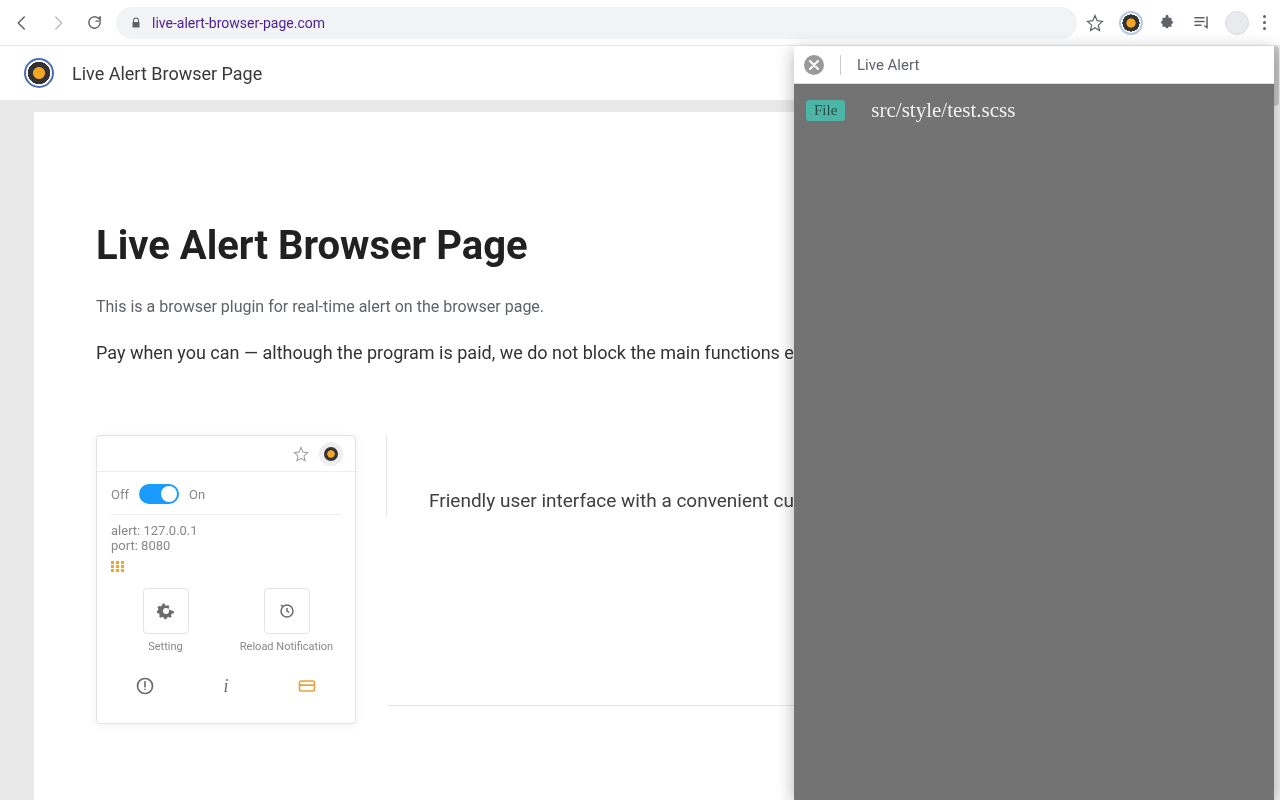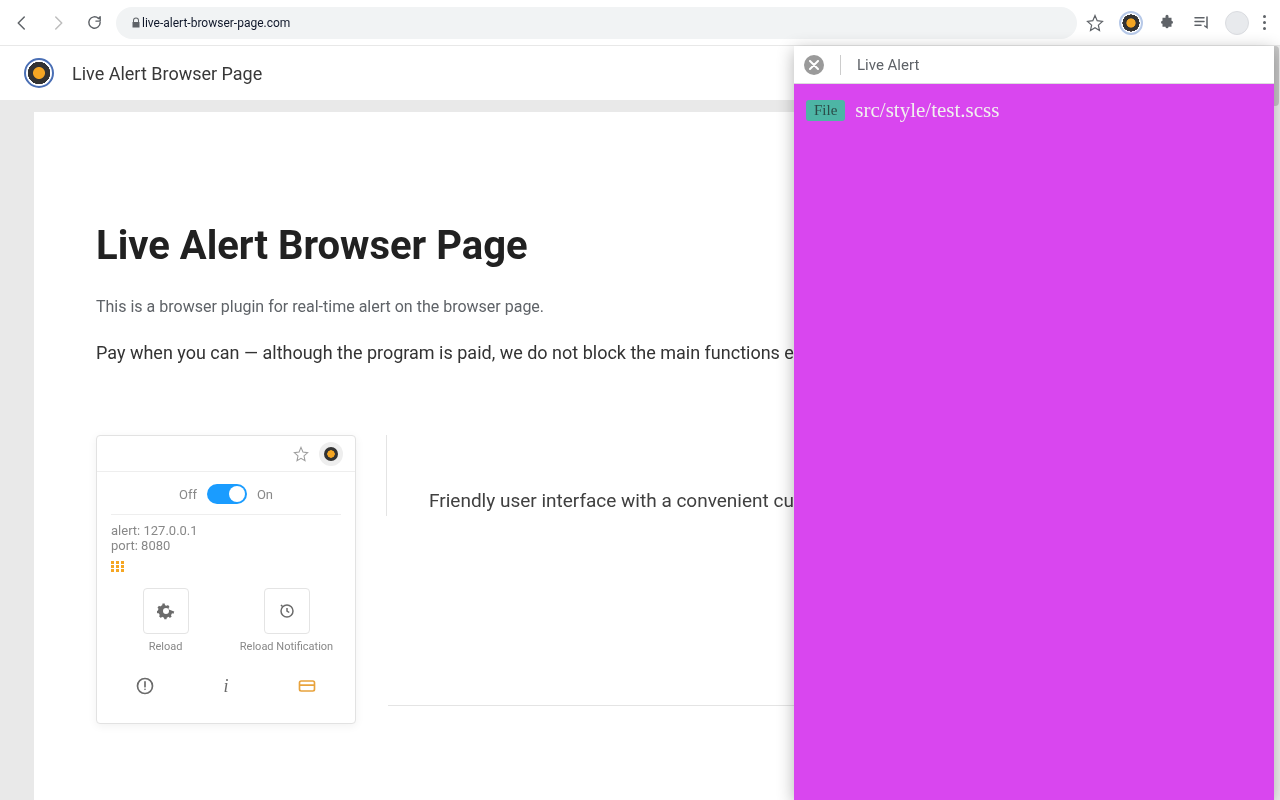--- a/index.html
+++ b/index.html
@@ -14,22 +14,22 @@
     height: 46px; display: flex; align-items: center;
     padding: 0 8px; gap: 8px; background: #fff; border-bottom: 1px solid #e8e8e8;
   }
   .nav-btn {
     width: 28px; height: 28px; border-radius: 50%; display: flex;
     align-items: center; justify-content: center; color: #5f6368;
   }
   .nav-btn.disabled { color: #bdbdbd; }
   .omnibox {
     flex: 1; height: 32px; background: #f1f3f4; border-radius: 16px;
-    display: flex; align-items: center; padding: 0 14px; 
-    color: #0f172a; font-size: 12px;
+    display: flex; align-items: center; padding: 0 14px; gap: 10px;
+    color: #4c1d95; font-size: 14px;
   }
   .lock-icon { color: #5f6368; font-size: 13px; }
   .toolbar-icons { display: flex; align-items: center; gap: 14px; padding-right: 6px; }
   .toolbar-icon {
     width: 20px; height: 20px; display:flex; align-items:center; justify-content:center;
     color:#5f6368;
   }
   .avatar-circle {
     width: 24px; height: 24px; border-radius: 50%; background: #e8eaed;
     border: 1px solid #dadce0;
@@ -78,21 +78,21 @@
   .demo-star { color:#9e9e9e; }
   .demo-ext {
     width:24px;height:24px;border-radius:50%;background:#eee;display:flex;
     align-items:center;justify-content:center;
   }
   .demo-ext-inner{
     width:14px;height:14px;border-radius:50%;
     background: radial-gradient(circle,#f5a623 35%,#333 40%,#333 75%,transparent 76%);
   }
   .demo-body { padding:12px 14px 8px 14px; }
-  .toggle-row { display:flex; align-items:center; justify-content:center; gap:10px; font-size:13px; color:#888; margin-bottom:10px;}
+  .toggle-row { display:flex; align-items:center; gap:10px; font-size:13px; color:#888; margin-bottom:10px;}
   .toggle {
     width:40px; height:20px; border-radius:10px; background:#1a9cff; position:relative;
   }
   .toggle::after { content:""; position:absolute; right:2px; top:2px; width:16px; height:16px; border-radius:50%; background:#fff;}
   .demo-divider{height:1px;background:#eee;margin:4px 0 8px 0;}
   .kv { font-size:13px; color:#888; }
   .grid-icon {
     width:14px; display:grid; grid-template-columns:repeat(3,1fr); gap:1px; margin-top:8px;
   }
   .grid-icon span{width:3px;height:3px;background:#f5a623;}
@@ -115,34 +115,34 @@
 
   .cta-btn {
     position:absolute; left:420px; bottom:18px;
     background:#7c6cf2; color:#fff; font-size:18px; border:none;
     padding:16px 30px; border-radius:4px;
   }
 
   
   .alert-panel {
     position:absolute; top:46px; right:6px; width:480px; bottom:0;
-    background:#d946ef; box-shadow:0 4px 16px rgba(0,0,0,0.3);
+    background:#737373; box-shadow:0 4px 16px rgba(0,0,0,0.3);
   }
   .alert-header {
     height:38px; background:#fff; display:flex; align-items:center; gap:16px;
     padding:0 10px; border-bottom:1px solid #ddd;
   }
   .close-circle {
     width:20px;height:20px;border-radius:50%;background:#9a9a9a;
     display:flex;align-items:center;justify-content:center;color:#fff;font-size:12px;
   }
   .alert-header-sep{width:1px;height:20px;background:#ccc;}
   .alert-title{font-size:15px;color:#5f6368;}
   .alert-content{padding:14px 12px;}
-  .alert-row{display:flex;align-items:center;gap:10px;margin-bottom:14px;
+  .alert-row{display:flex;align-items:center;gap:26px;margin-bottom:14px;
     font-family: Georgia, "Times New Roman", serif;}
   .badge{padding:2px 8px;border-radius:3px;font-size:15px;color:#2b4b48;}
   .badge-file{background:#4db5a5;}
   .badge-msg{background:#a8d4cc;}
   .alert-value{color:#f1f1ee;font-size:21px;}
 
   
   .faux-scrollbar{
     position:absolute; right:0; top:46px; width:10px; bottom:0; background:#f1f1f1;
   }
@@ -255,21 +255,21 @@
               <span></span>
               <span></span>
           </div>
           <div class="tile-row">
             <div class="tile">
               <div class="tile-box">
                 <svg width="18" height="18" viewBox="0 0 24 24">
                     <path d="M12 8a4 4 0 1 0 0 8 4 4 0 0 0 0-8zm9 4l2 .5-1 3-2-.4a9 9 0 0 1-1.4 2.4l1 1.8-2.5 1.9-1.4-1.4A9 9 0 0 1 13 21l-.3 2h-3l-.3-2a9 9 0 0 1-2.7-1.2l-1.5 1.4L2.7 19l1-1.8A9 9 0 0 1 2.3 15L.3 15l-1-3 2-.5A9 9 0 0 1 2 9L.6 7.5l2-2.5 1.7 1A9 9 0 0 1 7 4.3L7.3 2h3l.3 2.3A9 9 0 0 1 13 5l1.7-1 2 2.5L15.3 8a9 9 0 0 1 .7 2z" fill="#6b6b6b"></path>
                   </svg>
               </div>
-              <span>Reload</span>
+              <span>Setting</span>
             </div>
             <div class="tile">
               <div class="tile-box">
                 <svg width="18" height="18" viewBox="0 0 24 24">
                     <circle cx="12" cy="12" r="8" fill="none" stroke="#6b6b6b" stroke-width="2"></circle>
                     <path d="M12 8v4l3 2M4 4l2 2" stroke="#6b6b6b" stroke-width="2" fill="none"></path>
                   </svg>
               </div>
               <span>Reload Notification</span>
             </div>

